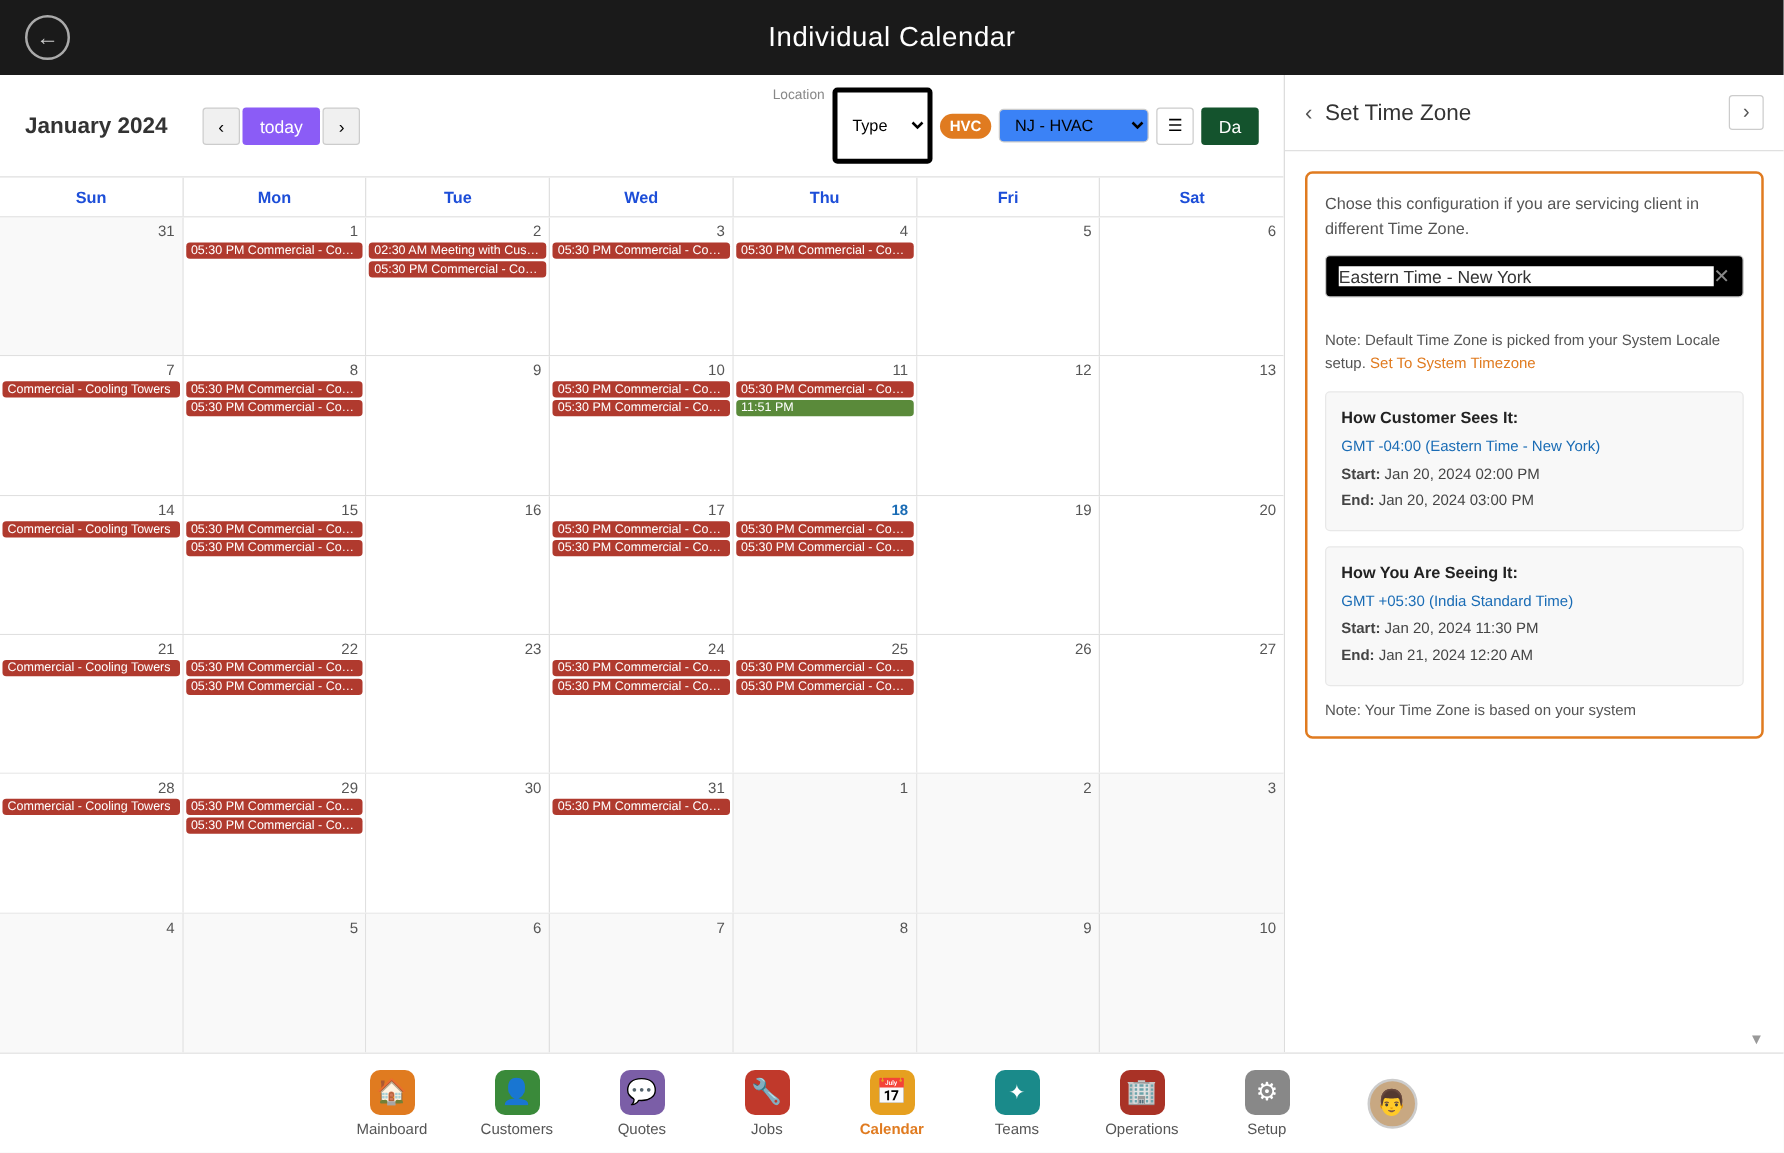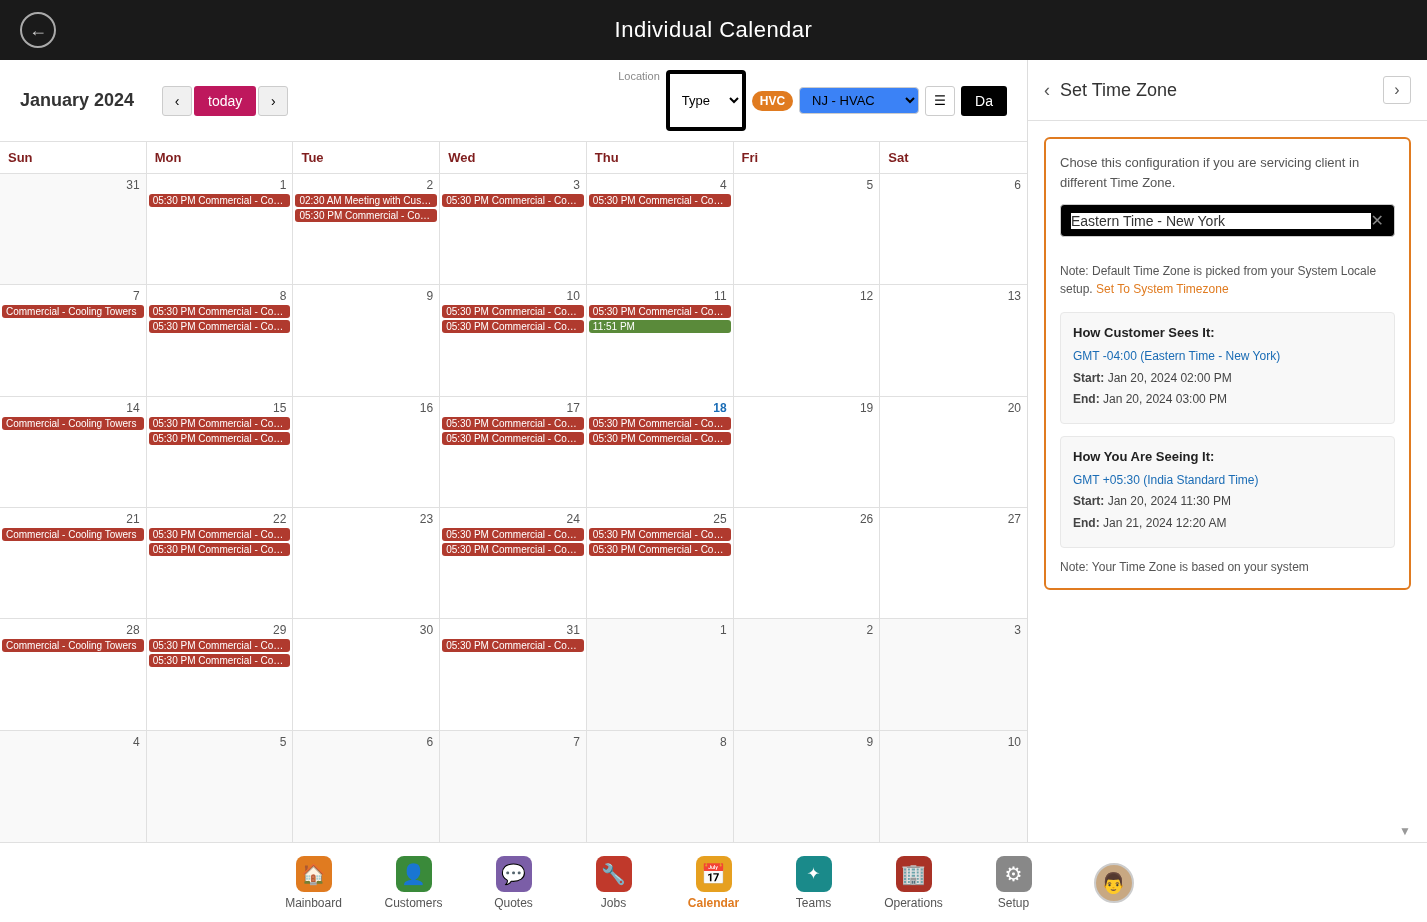--- a/index.html
+++ b/index.html
@@ -71,21 +71,21 @@
     .nav-btn {
       background: #f0f0f0;
       border: 1px solid #ccc;
       width: 30px; height: 30px;
       cursor: pointer;
       display: flex; align-items: center; justify-content: center;
       font-size: 14px;
       border-radius: 3px;
     }
     .today-btn {
-      background: #be185d;
+      background: #8b5cf6;
       color: white;
       border: none;
       padding: 5px 14px;
       height: 30px;
       cursor: pointer;
       font-size: 14px;
       border-radius: 3px;
     }
     .toolbar-right {
       margin-left: auto;
@@ -121,21 +121,21 @@
     }
     .grid-btn {
       border: 1px solid #ccc;
       background: white;
       width: 30px; height: 30px;
       cursor: pointer;
       display: flex; align-items: center; justify-content: center;
       border-radius: 3px;
     }
     .day-btn {
-      background: #000000;
+      background: #14532d;
       color: white;
       border: none;
       padding: 5px 14px;
       height: 30px;
       cursor: pointer;
       font-size: 14px;
       border-radius: 3px;
     }
 
     
@@ -145,24 +145,25 @@
       flex-direction: column;
       overflow: hidden;
     }
     .day-headers {
       display: grid;
       grid-template-columns: repeat(7, 1fr);
       border-bottom: 1px solid #e0e0e0;
       flex-shrink: 0;
     }
     .day-header {
+      text-align: center;
       padding: 8px;
       font-weight: 600;
       font-size: 13px;
-      color: #7f1d1d;
+      color: #1d4ed8;
       border-right: 1px solid #e0e0e0;
     }
     .day-header:last-child { border-right: none; }
 
     .calendar-body {
       display: grid;
       grid-template-rows: repeat(6, 1fr);
       flex: 1;
       overflow: hidden;
     }

